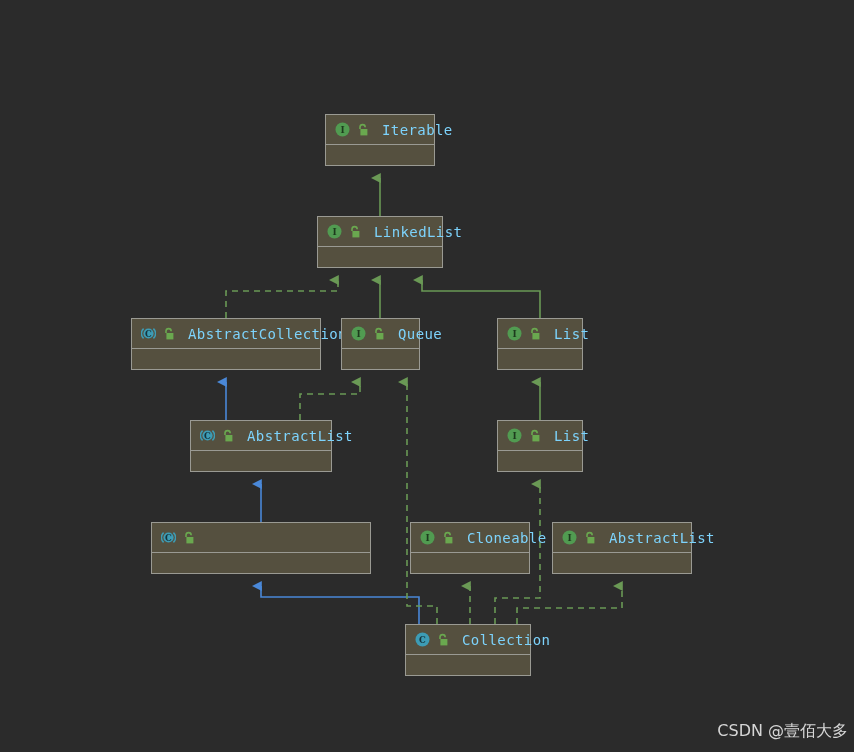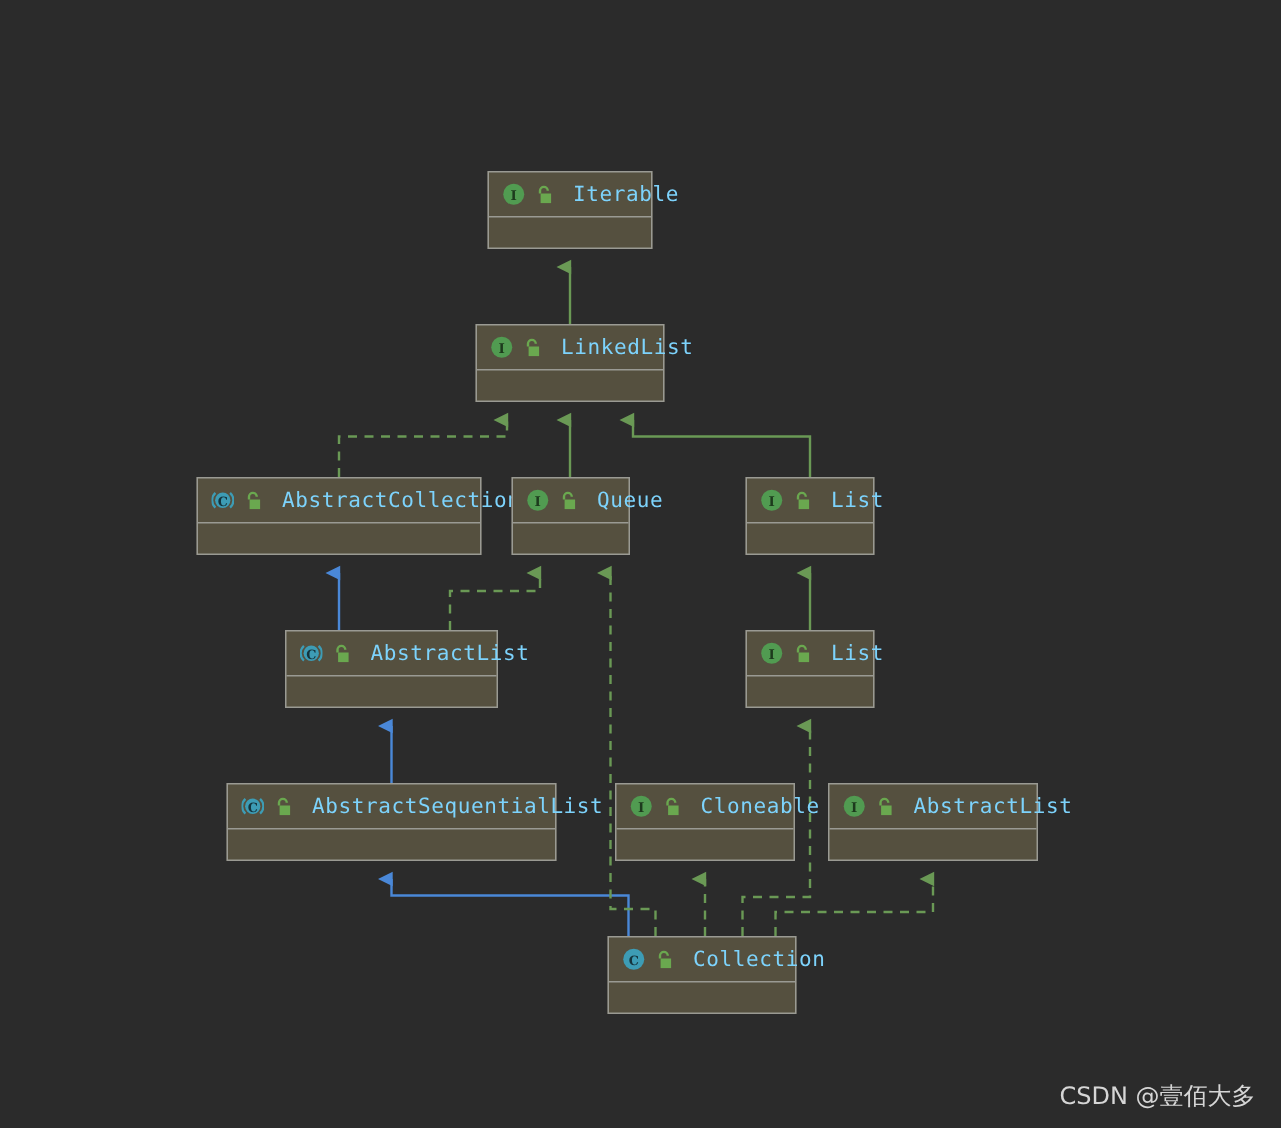--- a/index.html
+++ b/index.html
@@ -71,21 +71,21 @@
   .vis-icon {
     width: 13px;
     height: 14px;
     flex: 0 0 13px;
     position: relative;
   }
   .vis-icon svg { display: block; }
 
   .watermark {
     position: absolute;
-    right: 17px;
+    right: 6px;
     bottom: 10px;
     color: #d6d6d6;
     font-size: 16px;
     font-family: "DejaVu Sans", "Liberation Sans", sans-serif;
     white-space: nowrap;
     text-align: right;
   }
 </style>
 </head>
 <body>
@@ -301,21 +301,20 @@
           <circle cx="7.5" cy="7.5" r="5.1" fill="#3d9cb5"></circle>
           <text x="7.5" y="11" font-size="8.5" font-family="DejaVu Serif, serif" font-weight="bold" fill="#15343d" text-anchor="middle">C</text>
         </svg>
       </span>
       <span class="vis-icon">
         <svg viewBox="0 0 13 14" width="13" height="14">
           <path d="M4 6 V4.2 A2.6 2.6 0 0 1 9.2 4.2" stroke="#6aa84f" stroke-width="1.6" fill="none"></path>
           <rect x="4.4" y="6" width="7" height="6.4" fill="#6aa84f"></rect>
         </svg>
       </span>
-      <span class="node-label">AbstractSequentialList</span>
     </div>
     <div class="node-body"></div>
   </div>
 
   <div class="node" style="left:410px; top:522px; width:120px; height:52px;">
     <div class="node-header">
       <span class="type-icon">
         <svg viewBox="0 0 15 15" width="15" height="15">
           <circle cx="7.5" cy="7.5" r="7" fill="#519b51"></circle>
           <text x="7.5" y="11" font-size="9" font-family="DejaVu Serif, serif" font-weight="bold" fill="#1d3a1d" text-anchor="middle">I</text>

